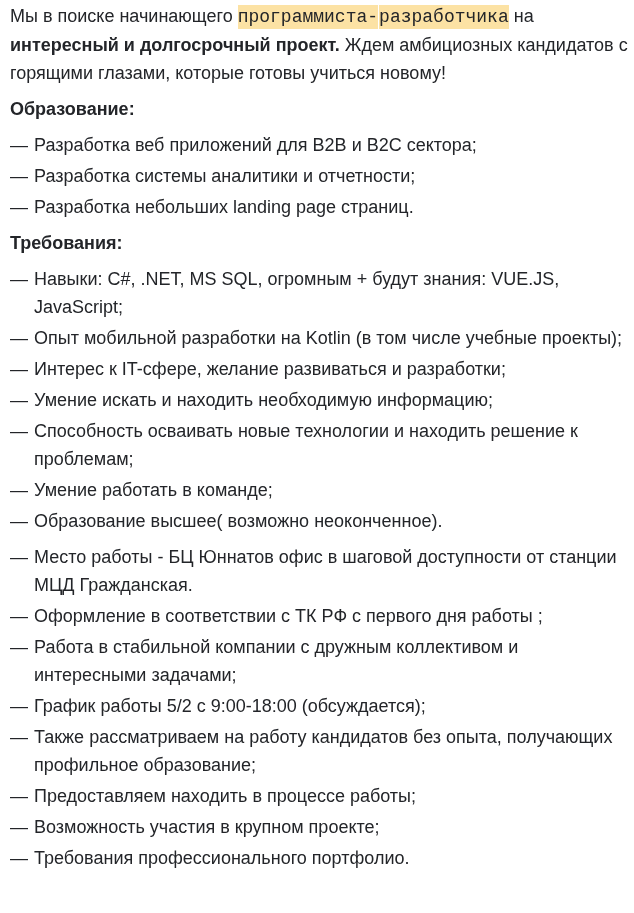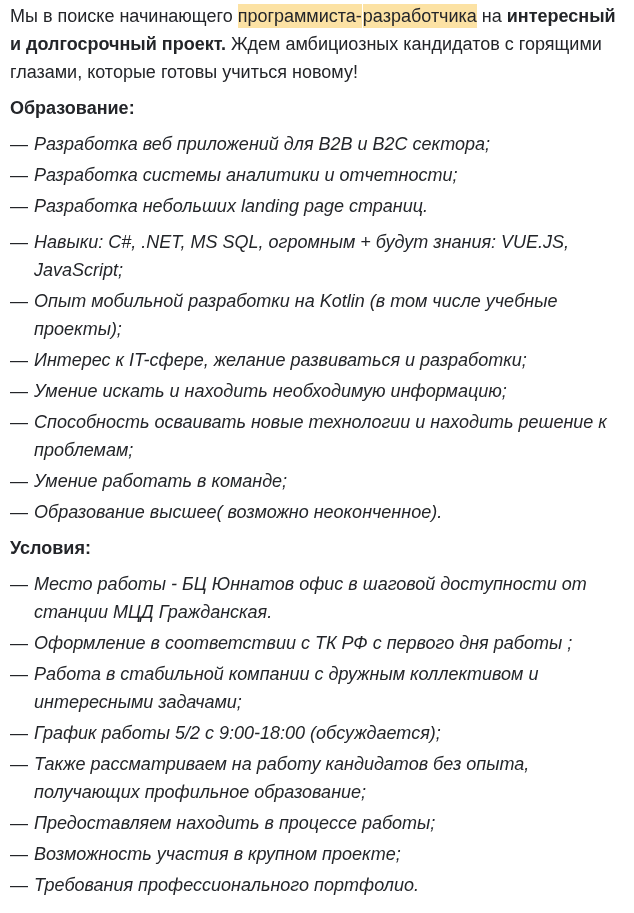--- a/index.html
+++ b/index.html
@@ -20,20 +20,21 @@
   .intro {
     margin: 0 0 8px 0;
   }
   .intro strong, .sec-heading strong {
     font-weight: 700;
   }
   mark.hl {
     background: #fce2a4;
     color: inherit;
     padding: 2px 0;
+    font-family: Liberation Mono, monospace;
   }
   mark.hl + mark.hl {
     margin-left: 1px;
     text-align: center;
   }
   .sec-heading {
     margin: 0 0 8px 0;
     font-weight: 700;
   }
   ul.dash-list {
@@ -45,21 +46,20 @@
     display: flex;
     align-items: flex-start;
     margin: 0 0 3px 0;
   }
   .dash {
     flex: 0 0 24px;
     width: 24px;
   }
   .item-text {
     flex: 1 1 auto;
-    font-style: italic;
   }
 </style>
 </head>
 <body>
 
 <div>
 
   <p class="intro"><span>Мы в поиске начинающего </span><mark class="hl">программиста-</mark><mark class="hl">разработчика</mark><span> на </span><strong>интересный и долгосрочный проект.</strong><span> Ждем амбициозных кандидатов с горящими глазами, которые готовы учиться новому!</span></p>
 
   <section>
@@ -74,20 +74,21 @@
           <span class="item-text">Разработка системы аналитики и отчетности;</span>
         </li>
       <li>
           <span class="dash">—</span>
           <span class="item-text">Разработка небольших landing page страниц.</span>
         </li>
     </ul>
   </section>
 
   <section>
+    <p class="sec-heading"><strong>Требования:</strong></p>
     <ul class="dash-list">
       <li>
           <span class="dash">—</span>
           <span class="item-text">Навыки: C#, .NET, MS SQL, огромным + будут знания: VUE.JS, JavaScript;</span>
         </li>
       <li>
           <span class="dash">—</span>
           <span class="item-text">Опыт мобильной разработки на Kotlin (в том числе учебные проекты);</span>
         </li>
       <li>
@@ -107,21 +108,20 @@
           <span class="item-text">Умение работать в команде;</span>
         </li>
       <li>
           <span class="dash">—</span>
           <span class="item-text">Образование высшее( возможно неоконченное).</span>
         </li>
     </ul>
   </section>
 
   <section>
-    <p class="sec-heading"><strong>Условия:</strong></p>
     <ul class="dash-list">
       <li>
           <span class="dash">—</span>
           <span class="item-text">Место работы - БЦ Юннатов офис в шаговой доступности от станции МЦД Гражданская.</span>
         </li>
       <li>
           <span class="dash">—</span>
           <span class="item-text">Оформление в соответствии с ТК РФ с первого дня работы ;</span>
         </li>
       <li>

